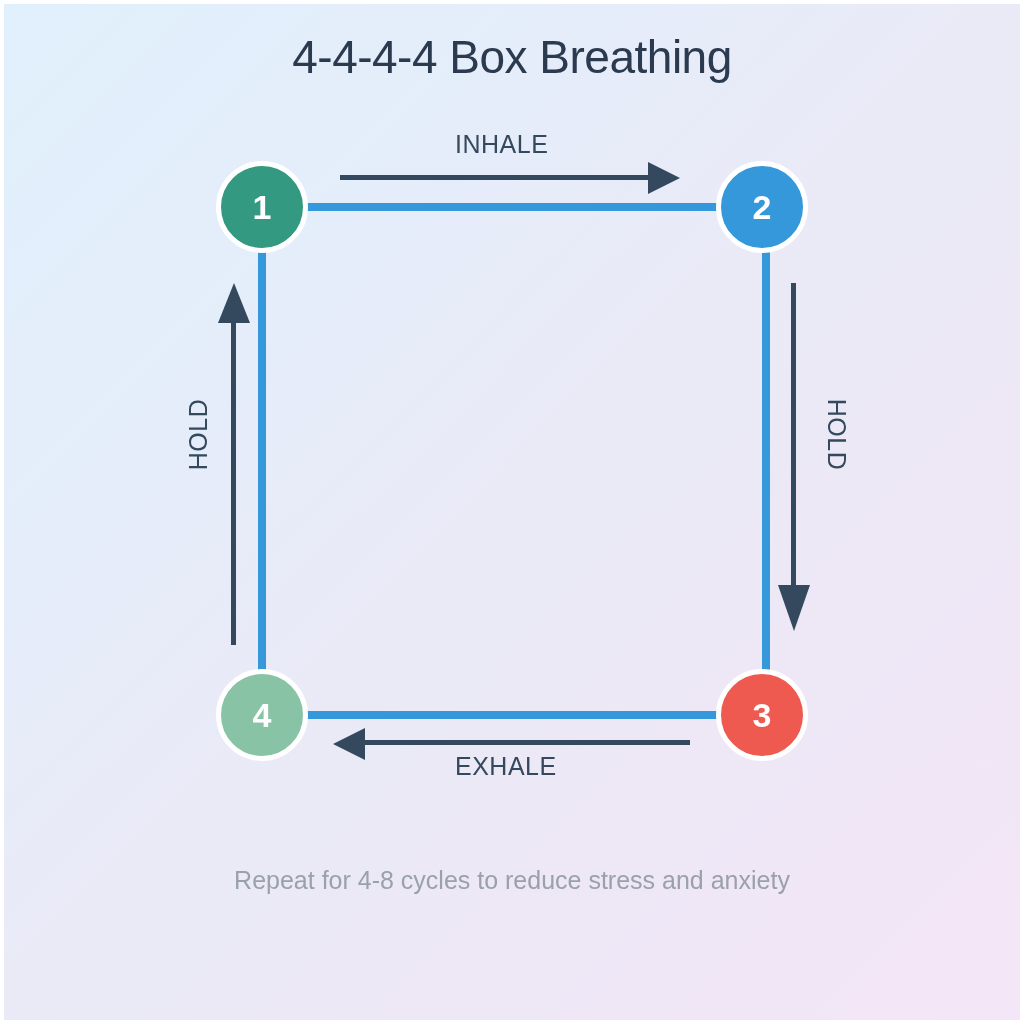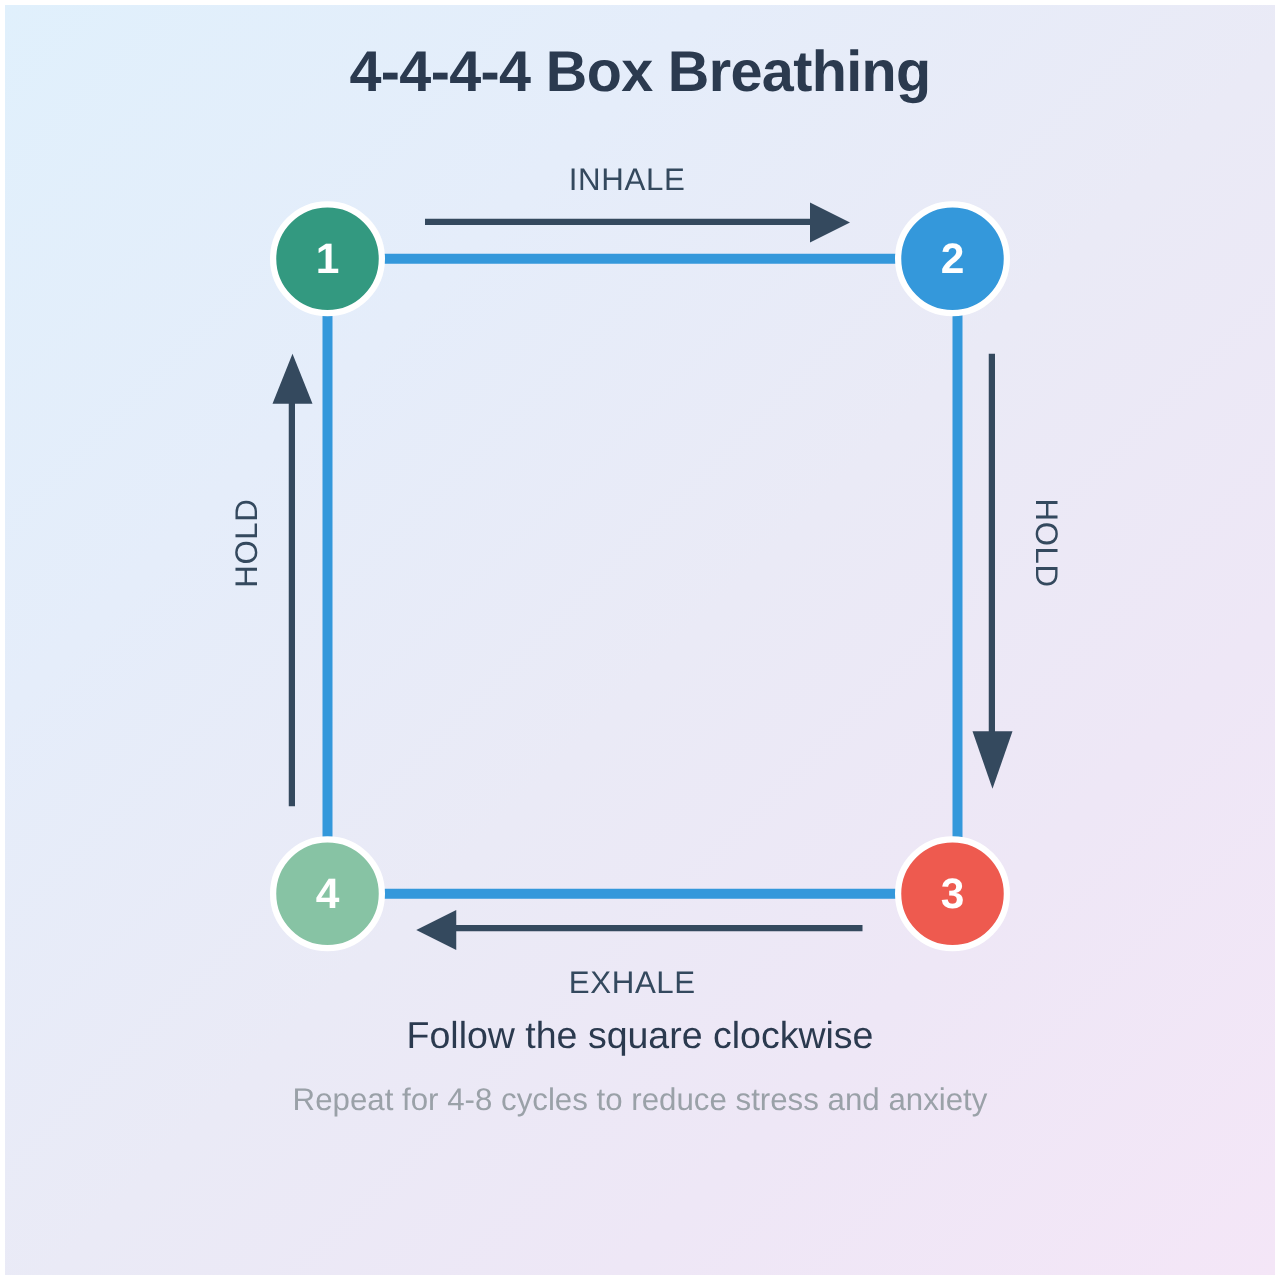--- a/index.html
+++ b/index.html
@@ -39,21 +39,21 @@
   }
 
   
   .title {
     position: absolute;
     left: 0;
     top: 30px;
     width: 1024px;
     text-align: center;
     font-size: 46px;
-    font-weight: bold;
+    font-weight: normal;
     letter-spacing: -0.5px;
     color: #2b3a4f;
   }
 
   
   .edge {
     position: absolute;
     background: #3498db;
     z-index: 5;
   }
@@ -136,21 +136,21 @@
   
   .edge-label {
     position: absolute;
     color: #34495e;
     font-size: 25px;
     letter-spacing: 0.5px;
     white-space: nowrap;
     z-index: 15;
   }
   .label-inhale { left: 455px; top: 130px; }
-  .label-exhale { left: 455px; top: 772px; }
+  .label-exhale { left: 455px; top: 752px; }
 
   .label-hold-left {
     left: 138px;
     top: 420px;
     width: 120px;
     text-align: center;
     transform: rotate(-90deg);
     transform-origin: center center;
   }
   .label-hold-right {
@@ -217,16 +217,15 @@
   <div class="node node-2" style="background: rgb(52, 152, 219);">
     <span>2</span>
   </div>
   <div class="node node-3" style="background: rgb(238, 90, 79);">
     <span>3</span>
   </div>
   <div class="node node-4" style="background: rgb(135, 195, 164);">
     <span>4</span>
   </div>
 
-  <div class="caption-main">Follow the square clockwise</div>
   <div class="caption-sub">Repeat for 4-8 cycles to reduce stress and anxiety</div>
 
 </div>
 
 </body></html>

